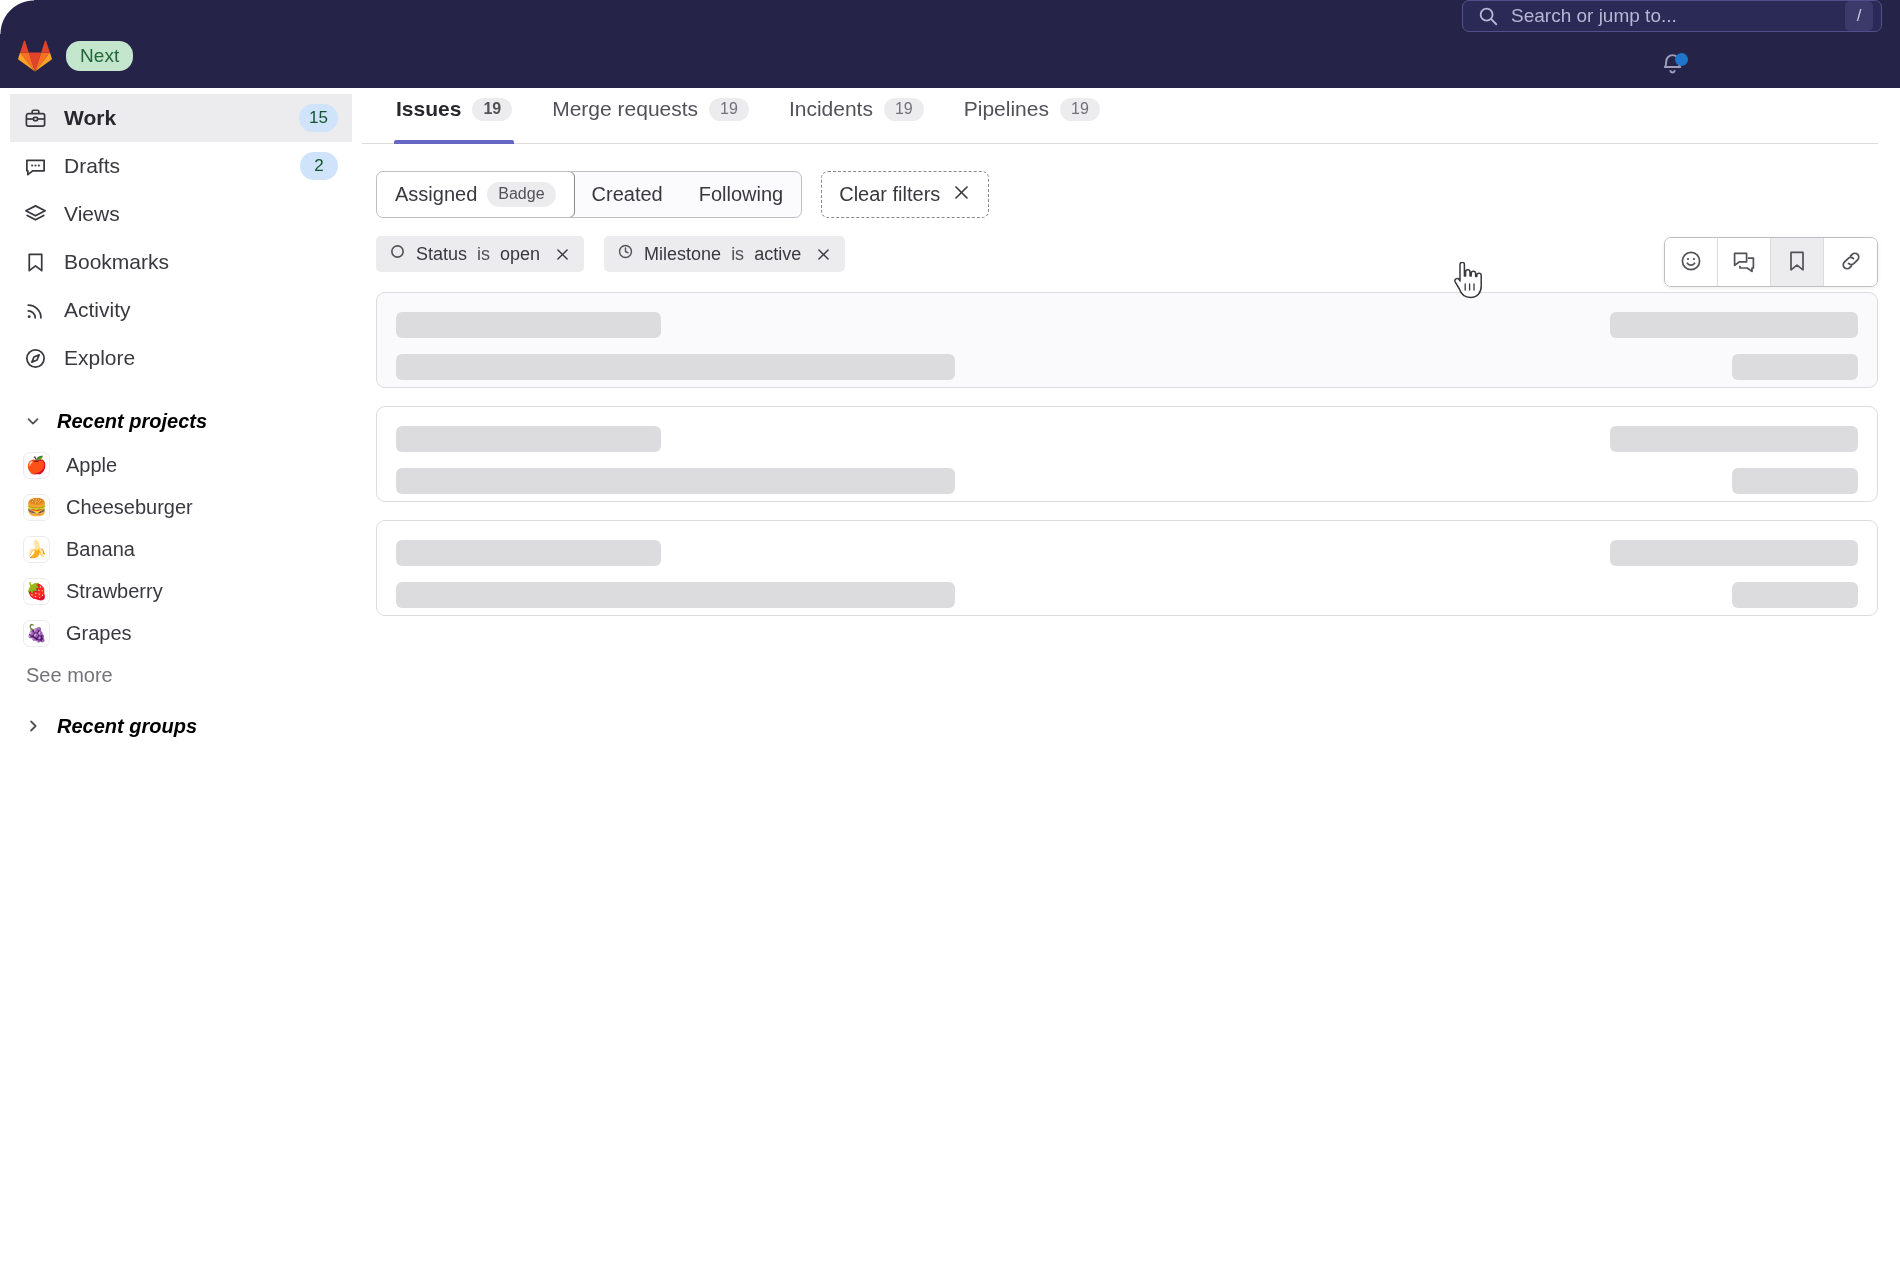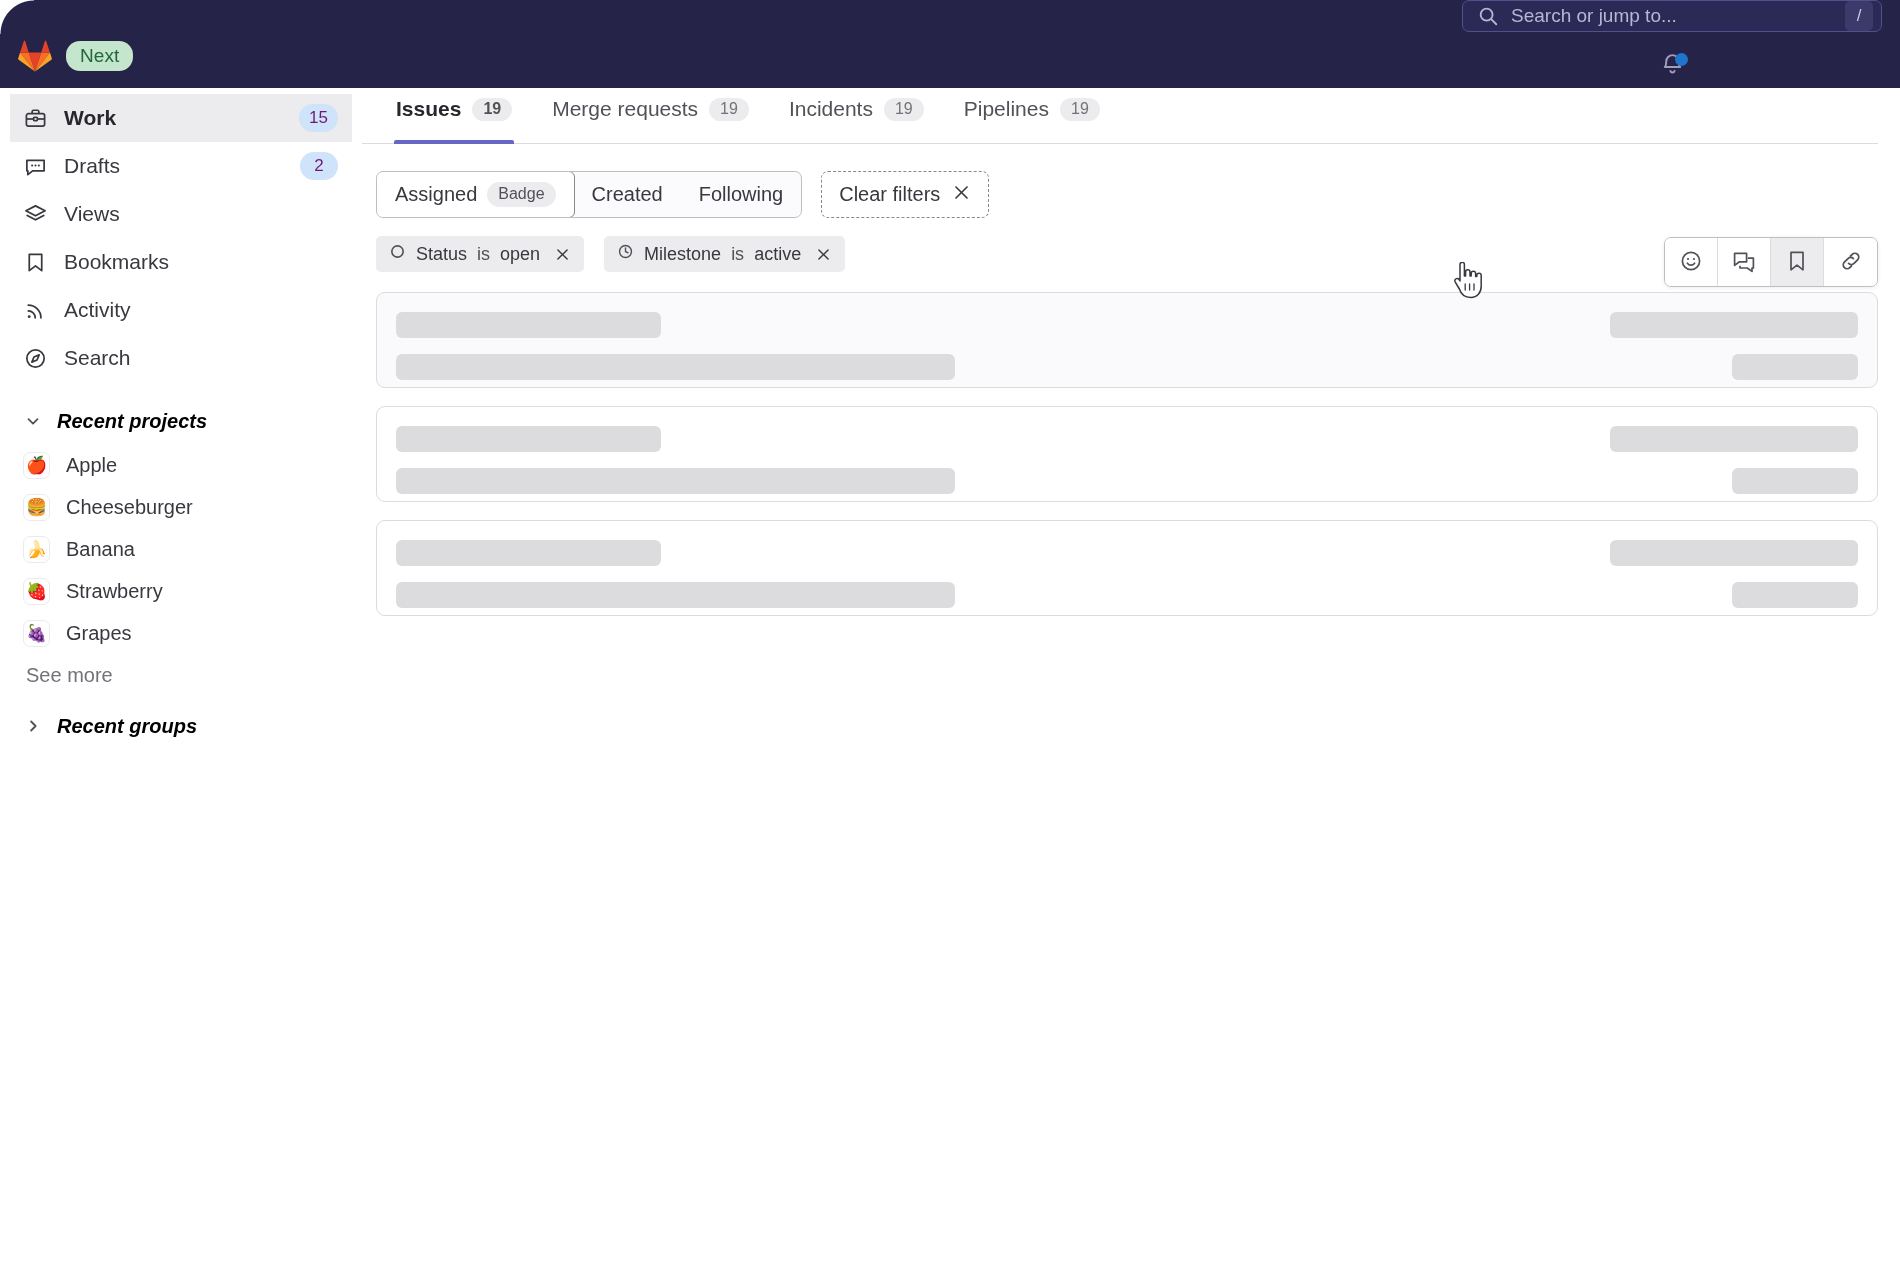--- a/index.html
+++ b/index.html
@@ -127,21 +127,21 @@
   .nav-item.active { background: #ececef; }
   .nav-item .nlabel {
     flex: 1 1 auto;
     font-size: 21px;
     color: #3a383f;
     white-space: nowrap;
   }
   .nav-item.active .nlabel { font-weight: bold; color: #28272d; }
   .nav-badge {
     background: #cfe3fa;
-    color: #701a75;
+    color: #14532d;
     font-size: 17px;
     min-width: 38px;
     height: 28px;
     border-radius: 14px;
     display: flex;
     align-items: center;
     justify-content: center;
     padding: 14px 10px;
   }
   .nav-icon { width: 25px; height: 25px; display: flex; align-items: center; justify-content: center; flex: 0 0 auto; }
@@ -486,21 +486,21 @@
   </div>
 
   
   <div class="nav-item">
     <span class="nav-icon">
       <svg width="23" height="23" viewBox="0 0 24 24" fill="none" stroke="#3a383f" stroke-width="1.8">
         <circle cx="12" cy="12" r="9"></circle>
         <path d="M15.8 8.2 10.4 10.4 8.2 15.8l5.4-2.2z" stroke-linejoin="round"></path>
       </svg>
     </span>
-    <span class="nlabel">Search</span>
+    <span class="nlabel">Explore</span>
   </div>
 
   
   <div class="section-head">
     <span class="chev">
       <svg width="18" height="18" viewBox="0 0 24 24" fill="none" stroke="#535158" stroke-width="2.4" stroke-linecap="round" stroke-linejoin="round">
         <polyline points="6,9.5 12,15.5 18,9.5"></polyline>
       </svg>
     </span>
     <span class="stitle">Recent projects</span>

